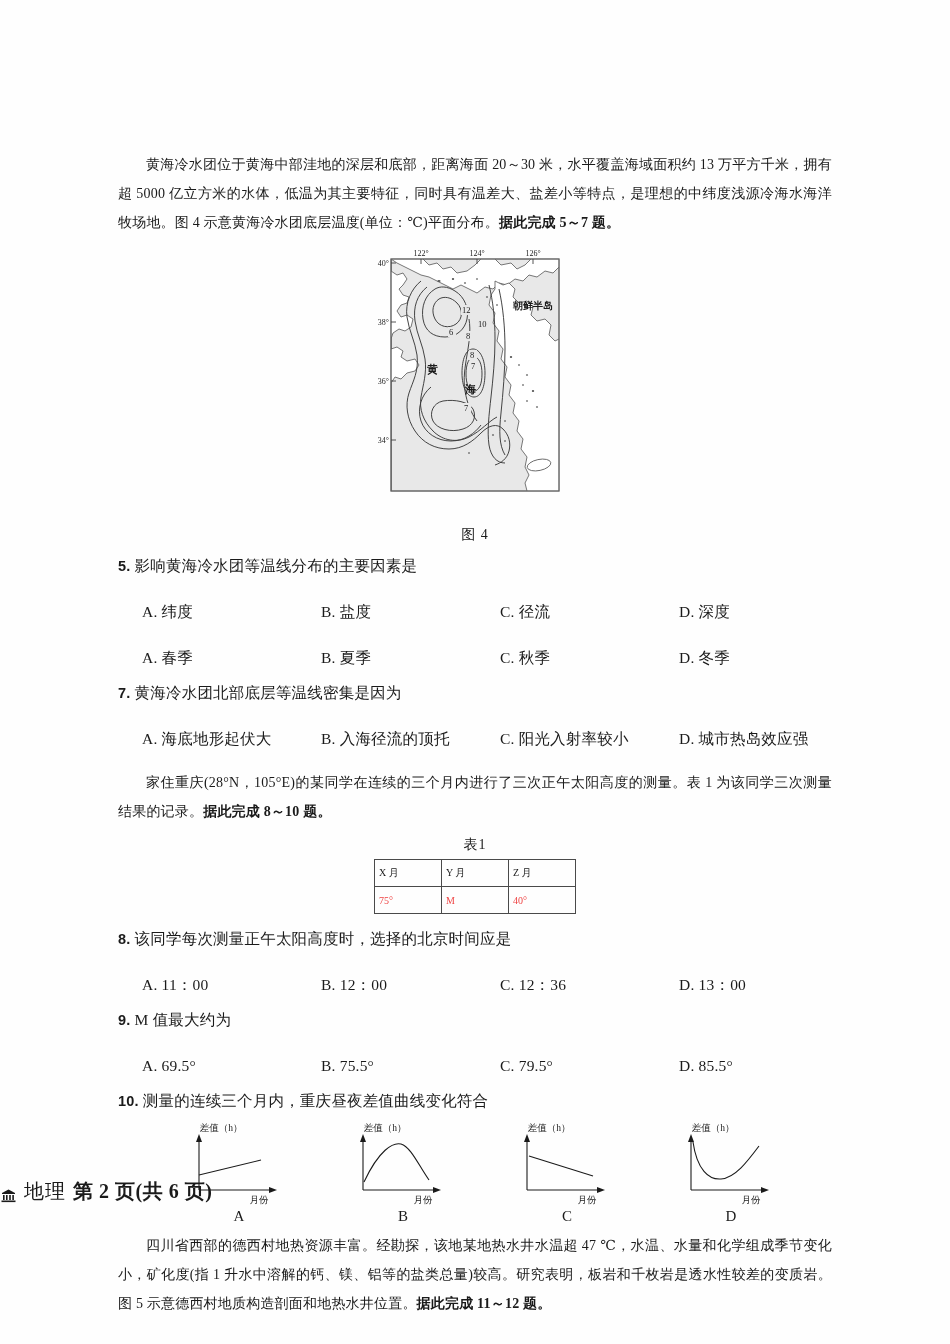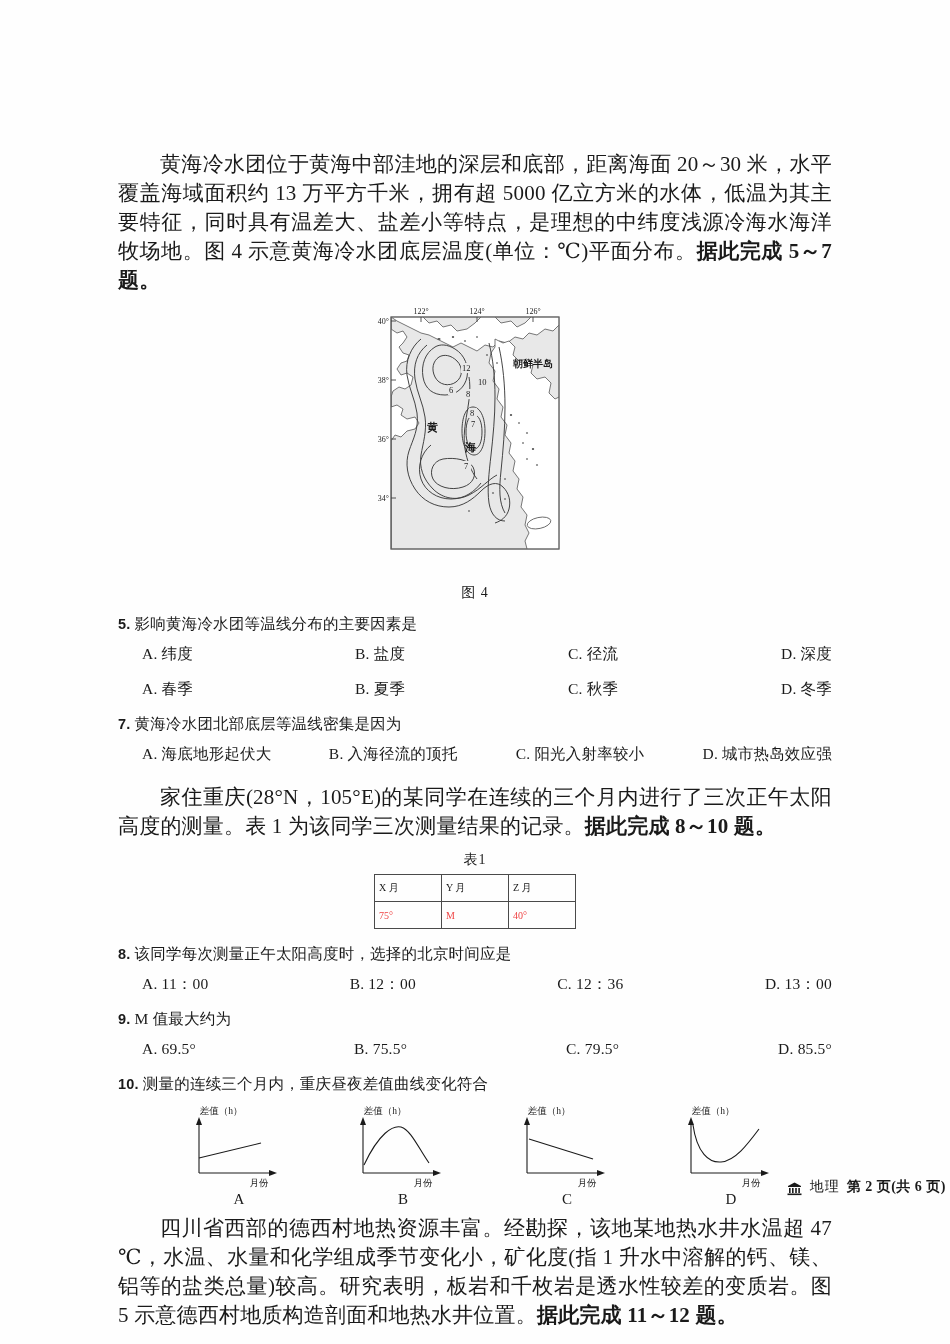--- a/index.html
+++ b/index.html
@@ -22,21 +22,21 @@
   }
   .content {
     position: absolute;
     left: 118px;
     top: 150px;
     width: 714px;
   }
 
   
   .para {
-    font-size: 21px;
+    font-size: 14px;
     line-height: 29px;
     text-align: justify;
     text-indent: 2em;
     letter-spacing: 0.2px;
     margin: 0 0 2px 0;
     font-family: "Liberation Serif", "DejaVu Serif", serif;
   }
   .para .bold {
     font-weight: 700;
   }
@@ -65,25 +65,24 @@
     line-height: 26px;
     letter-spacing: 0.2px;
   }
   .q-num {
     font-weight: 700;
     font-family: "Liberation Sans", sans-serif;
     font-size: 14.5px;
   }
   .q-opts {
     display: flex;
-    margin-top: 4px;
+    margin-top: 20px;
     padding-left: 24px;
     font-size: 15.5px;
     line-height: 26px;
-    justify-content: space-between;
   }
   .q-opts .opt {
     width: 179px;
     flex: 0 0 auto;
     letter-spacing: 0.2px;
   }
   .q-opts .opt:last-child { width: auto; }
 
   
   .table-wrap {
@@ -128,22 +127,22 @@
     font-size: 15px;
     margin-top: -2px;
   }
 
   
   .footer {
     position: absolute;
     left: 0;
     right: 4px;
     top: 1178px;
-    text-align: right;
-    font-size: 14px;
+    text-align: left;
+    font-size: 20px;
   }
   .footer-inner {
     display: inline-flex;
     align-items: center;
     gap: 7px;
     letter-spacing: 0.5px;
   }
   .footer .logo {
     display: inline-block;
     width: 17px;

